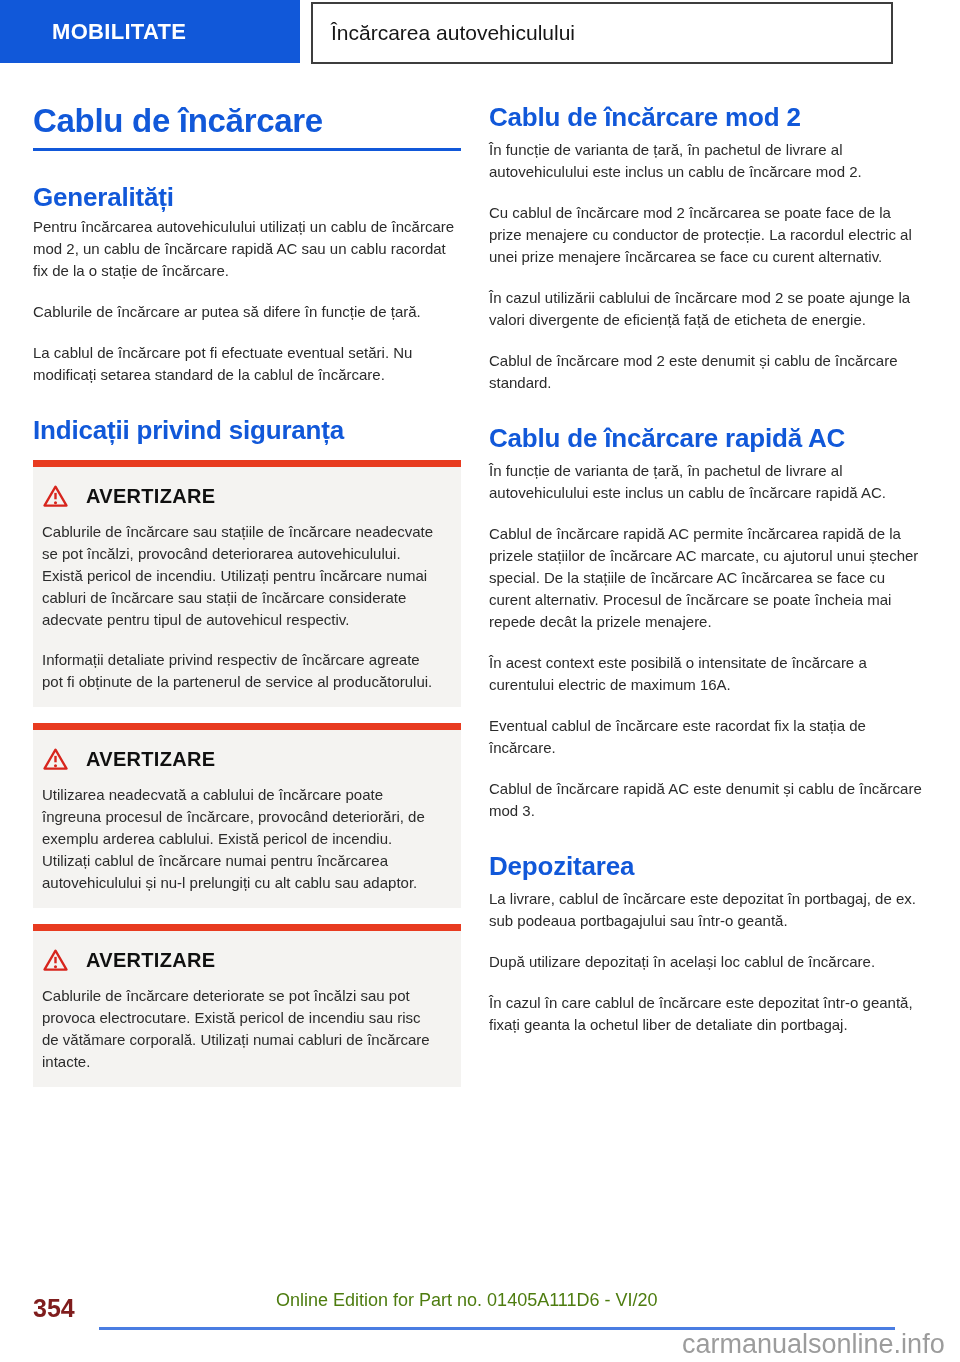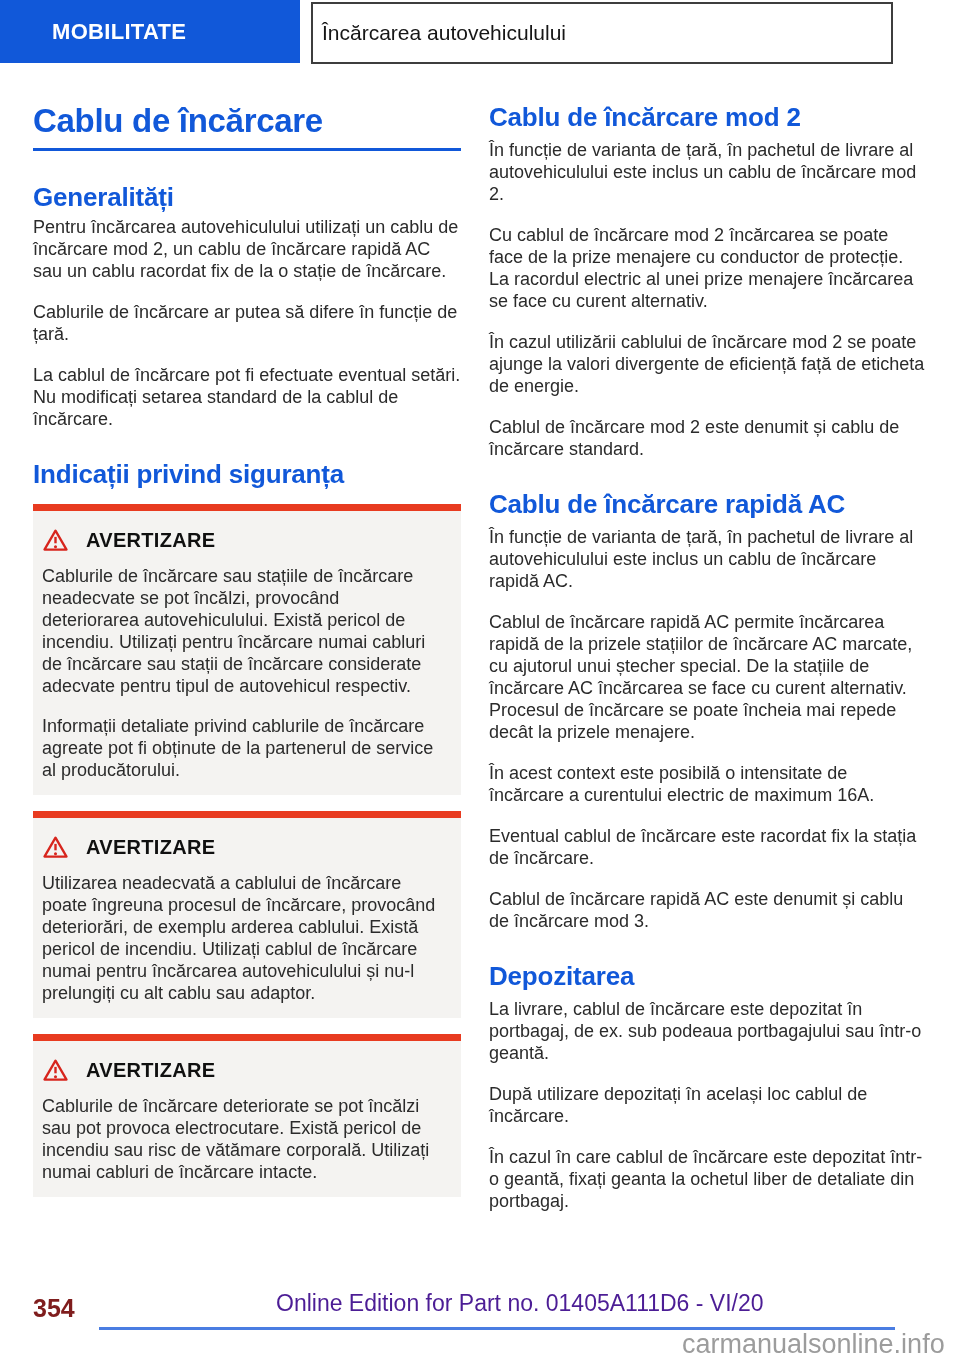--- a/index.html
+++ b/index.html
@@ -28,21 +28,21 @@
     font-weight:700;font-size:22px;letter-spacing:.3px;
     display:flex;align-items:center;
     padding-left:52px;
   }
   .section-box{
     position:absolute;left:311px;top:2px;
     width:582px;height:62px;
     border:2px solid #3d3d3d;
     background:#ffffff;
     display:flex;align-items:center;
-    padding-left:9px;
+    padding-left:18px;
     font-size:21px;color:#161616;
   }
 
   
   .col{position:absolute;top:103px;}
   .col-left{left:33px;width:428px;}
   .col-right{left:489px;width:437px;}
 
   h1.page-title{
     margin:0;
@@ -56,21 +56,21 @@
     margin:30px 0 8px;
     font-size:26px;line-height:28px;
     color:var(--blue);letter-spacing:-.2px;
     font-weight:700;
   }
   h2.section-heading.first{margin-top:0;}
   h2.heading-generalitati{margin-top:32px;margin-bottom:5px;}
 
   p.body{
     margin:0 0 19px;
-    font-size:18px;line-height:22px;
+    font-size:15px;line-height:22px;
     color:var(--body-ink);
   }
 
   
   .warning{
     background:var(--warn-bg);
     border-top:7px solid var(--warn-red);
     padding:15px 20px 14px 9px;
     margin-top:16px;
   }
@@ -90,21 +90,21 @@
   .page-number{
     position:absolute;left:33px;top:1294px;
     font-size:25px;font-weight:700;color:#7f1d1d;
   }
   .footer-rule{
     position:absolute;left:99px;top:1327px;
     width:796px;height:3px;background:#4a7de2;
   }
   .edition{
     position:absolute;left:276px;top:1290px;
-    font-size:23px;color:#4c1d95;white-space:nowrap;
+    font-size:18px;color:#4d7c0f;white-space:nowrap;
   }
   .watermark{
     position:absolute;left:682px;top:1329px;
     font-size:27px;color:#9c9c9c;white-space:nowrap;
   }
 </style>
 </head>
 <body>
 
 <div class="chapter-badge">
@@ -130,21 +130,21 @@
       <span class="warning-icon">
         <svg viewBox="0 0 30 27" xmlns="http://www.w3.org/2000/svg">
           <path d="M15 3 L27.4 24.3 H2.6 Z" fill="none" stroke="#d7251d" stroke-width="2.6" stroke-linejoin="round"></path>
           <line x1="15" y1="10" x2="15" y2="17.2" stroke="#d7251d" stroke-width="2.7"></line>
           <circle cx="15" cy="21" r="1.7" fill="#d7251d"></circle>
         </svg>
       </span>
       <span class="warning-label">AVERTIZARE</span>
     </div>
     <p class="body">Cablurile de încărcare sau stațiile de încărcare neadecvate se pot încălzi, provocând deteriorarea autovehiculului. Există pericol de incendiu. Utilizați pentru încărcare numai cabluri de încărcare sau stații de încărcare considerate adecvate pentru tipul de autovehicul respectiv.</p>
-    <p class="body">Informații detaliate privind cablurile de încărcare agreate pot fi obținute de la partenerul de service al producătorului.</p>
+    <p class="body">Informații detaliate privind respectiv de încărcare agreate pot fi obținute de la partenerul de service al producătorului.</p>
   </section>
 
   <section class="warning">
     <div class="warning-head">
       <span class="warning-icon">
         <svg viewBox="0 0 30 27" xmlns="http://www.w3.org/2000/svg">
           <path d="M15 3 L27.4 24.3 H2.6 Z" fill="none" stroke="#d7251d" stroke-width="2.6" stroke-linejoin="round"></path>
           <line x1="15" y1="10" x2="15" y2="17.2" stroke="#d7251d" stroke-width="2.7"></line>
           <circle cx="15" cy="21" r="1.7" fill="#d7251d"></circle>
         </svg>

